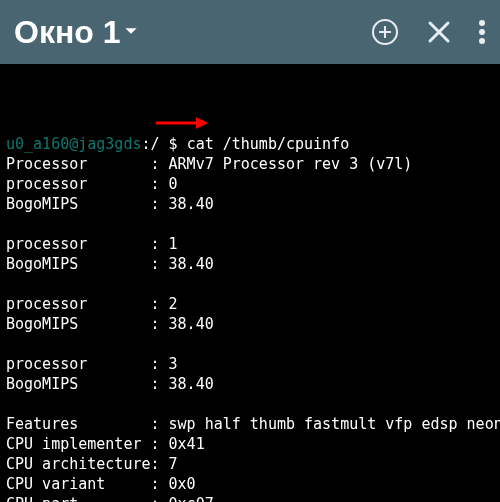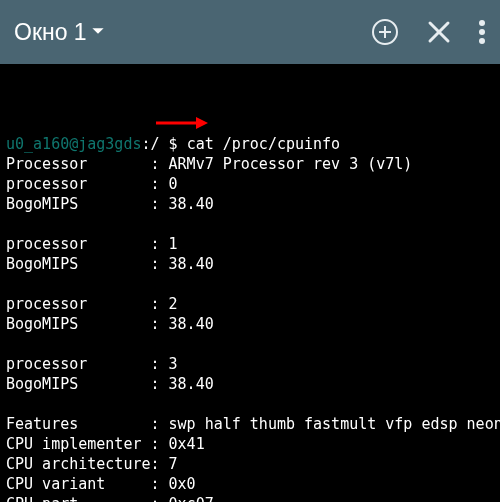--- a/index.html
+++ b/index.html
@@ -1,18 +1,18 @@
 <!DOCTYPE html>
 <html><head>
 <meta charset="utf-8">
 <style>
   html,body{margin:0;padding:0;width:500px;height:502px;overflow:hidden;font-family:sans-serif;background:#000}
   .titlebar{height:64px;background:#4a6572;display:flex;align-items:center;padding:0 14px;color:#fff}
   .title-wrap{display:flex;align-items:center;gap:4px;flex:1}
-  .title{font-size:23px;font-weight:400}
+  .title{font-size:32px;font-weight:700}
   .chev{font-size:14px}
   .tb-icons{display:flex;align-items:center;gap:26px}
   .tb-icons svg{display:block}
   .term{position:relative;padding:10px 6px;font-family:"DejaVu Sans Mono","Courier New",monospace;font-size:15px;line-height:20px;color:#fff;background:#000;white-space:pre}
   .prompt-user{color:#0f766e}
   .arrow{position:absolute;left:120px;top:31px;pointer-events:none}
 </style>
 </head>
 <body>
 
@@ -49,21 +49,21 @@
   </div>
 </div>
 
 <div class="term">
   <span class="arrow">
     <svg width="52" height="14" viewBox="0 0 52 14">
       <line x1="0" y1="7" x2="42" y2="7" stroke="#ff0000" stroke-width="3"></line>
       <path d="M40 1 L52 7 L40 13 Z" fill="#ff0000"></path>
     </svg>
   </span>
-  <div><span class="prompt-user">u0_a160@jag3gds</span><span>:/ $ </span><span>cat /proc/cpuinfo</span>
+  <div><span class="prompt-user">u0_a160@jag3gds</span><span>:/ $ </span><span>cat /thumb/cpuinfo</span>
 <span id="out">Processor       : ARMv7 Processor rev 3 (v7l)
 processor       : 0
 BogoMIPS        : 38.40
 
 processor       : 1
 BogoMIPS        : 38.40
 
 processor       : 2
 BogoMIPS        : 38.40
 

